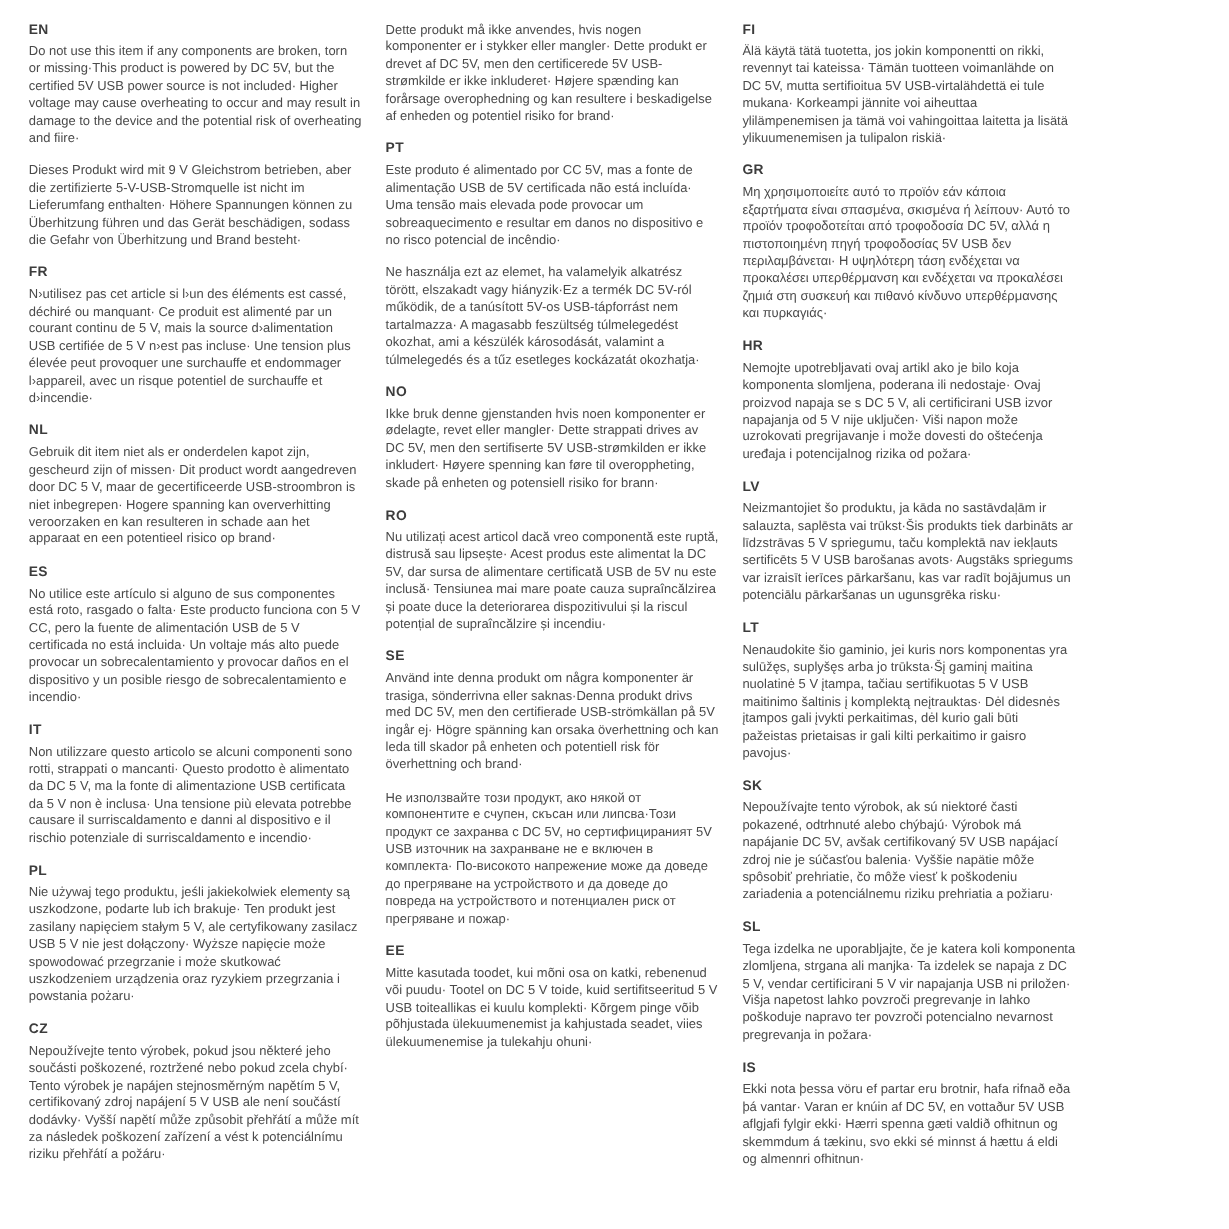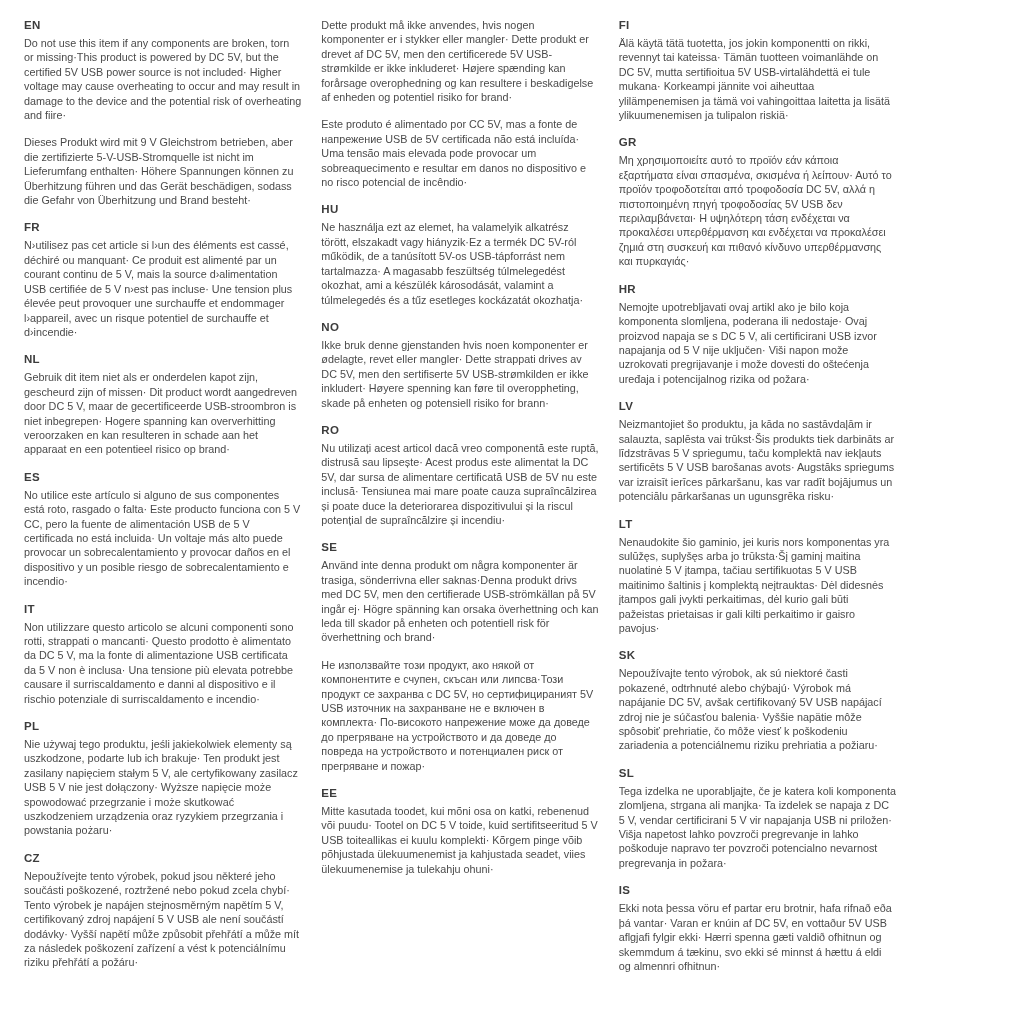--- a/index.html
+++ b/index.html
@@ -78,24 +78,24 @@
       <section class="lang-section">
         <h2 class="lang-code">CZ</h2>
         <p class="lang-text">Nepoužívejte tento výrobek, pokud jsou některé jeho součásti poškozené, roztržené nebo pokud zcela chybí· Tento výrobek je napájen stejnosměrným napětím 5 V, certifikovaný zdroj napájení 5 V USB ale není součástí dodávky· Vyšší napětí může způsobit přehřátí a může mít za následek poškození zařízení a vést k potenciálnímu riziku přehřátí a požáru·</p>
       </section>
     </div>
   <div class="col">
       <section class="lang-section">
         <p class="lang-text">Dette produkt må ikke anvendes, hvis nogen komponenter er i stykker eller mangler· Dette produkt er drevet af DC 5V, men den certificerede 5V USB-strømkilde er ikke inkluderet· Højere spænding kan forårsage overophedning og kan resultere i beskadigelse af enheden og potentiel risiko for brand·</p>
       </section>
       <section class="lang-section">
-        <p class="lang-text">Este produto é alimentado por CC 5V, mas a fonte de напрежение USB de 5V certificada não está incluída· Uma tensão mais elevada pode provocar um sobreaquecimento e resultar em danos no dispositivo e no risco potencial de incêndio·</p>
+        <h2 class="lang-code">PT</h2>
+        <p class="lang-text">Este produto é alimentado por CC 5V, mas a fonte de alimentação USB de 5V certificada não está incluída· Uma tensão mais elevada pode provocar um sobreaquecimento e resultar em danos no dispositivo e no risco potencial de incêndio·</p>
       </section>
       <section class="lang-section">
-        <h2 class="lang-code">HU</h2>
         <p class="lang-text">Ne használja ezt az elemet, ha valamelyik alkatrész törött, elszakadt vagy hiányzik·Ez a termék DC 5V-ról működik, de a tanúsított 5V-os USB-tápforrást nem tartalmazza· A magasabb feszültség túlmelegedést okozhat, ami a készülék károsodását, valamint a túlmelegedés és a tűz esetleges kockázatát okozhatja·</p>
       </section>
       <section class="lang-section">
         <h2 class="lang-code">NO</h2>
         <p class="lang-text">Ikke bruk denne gjenstanden hvis noen komponenter er ødelagte, revet eller mangler· Dette strappati drives av DC 5V, men den sertifiserte 5V USB-strømkilden er ikke inkludert· Høyere spenning kan føre til overoppheting, skade på enheten og potensiell risiko for brann·</p>
       </section>
       <section class="lang-section">
         <h2 class="lang-code">RO</h2>
         <p class="lang-text">Nu utilizați acest articol dacă vreo componentă este ruptă, distrusă sau lipsește· Acest produs este alimentat la DC 5V, dar sursa de alimentare certificată USB de 5V nu este inclusă· Tensiunea mai mare poate cauza supraîncălzirea și poate duce la deteriorarea dispozitivului și la riscul potențial de supraîncălzire și incendiu·</p>
       </section>

